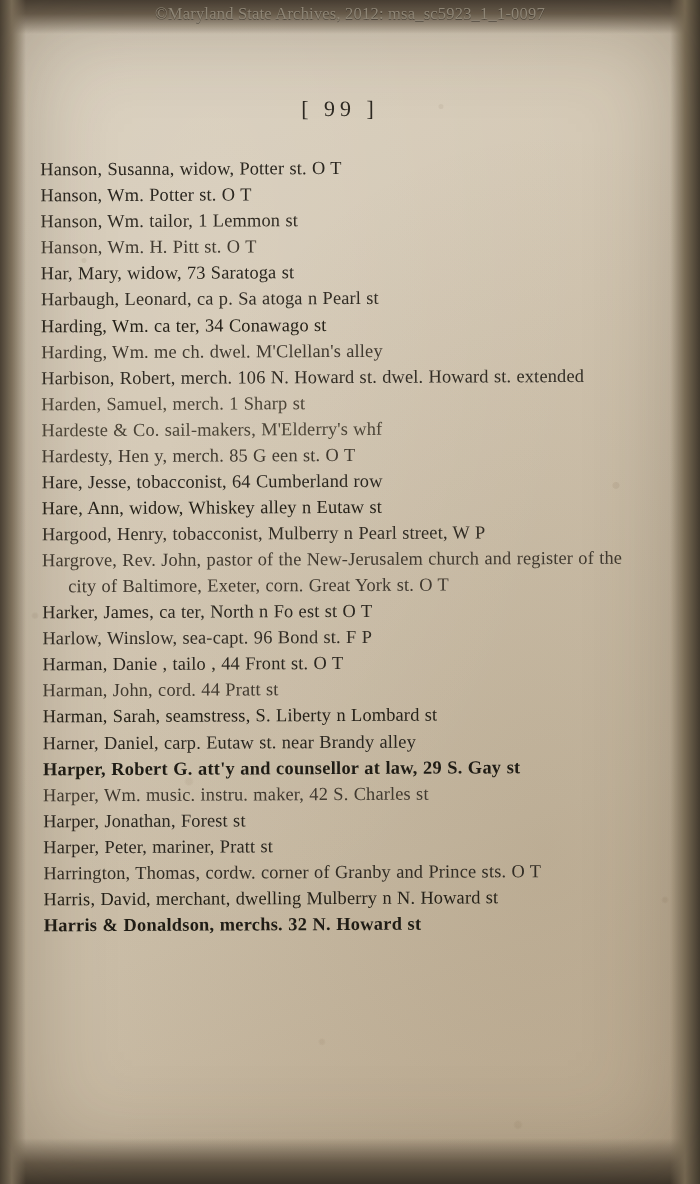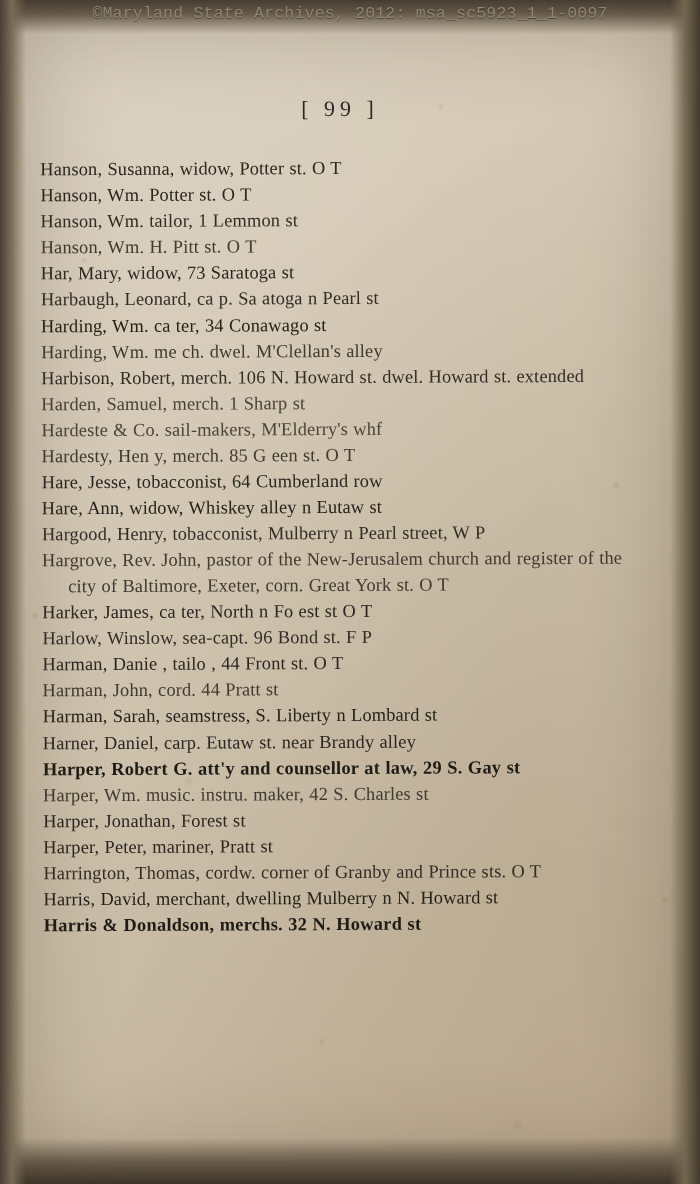--- a/index.html
+++ b/index.html
@@ -54,21 +54,21 @@
   #edge-right  { top:0; bottom:0; right:0; width:30px;
                  background: linear-gradient(to left, #453e33 0%, #857861 50%, rgba(170,155,130,0) 100%); }
 
   
   #watermark {
     position: absolute;
     top: 4px;
     left: 0;
     width: 100%;
     text-align: center;
-    font-family: Liberation Mono, monospace;
+    font-family: Liberation Serif, serif;
     font-size: 16.5px;
     letter-spacing: .2px;
     color: #8e8575;
     text-shadow: 0 1px 0 rgba(0,0,0,0.35);
     white-space: nowrap;
     z-index: 6;
   }
 
   
   #content {

